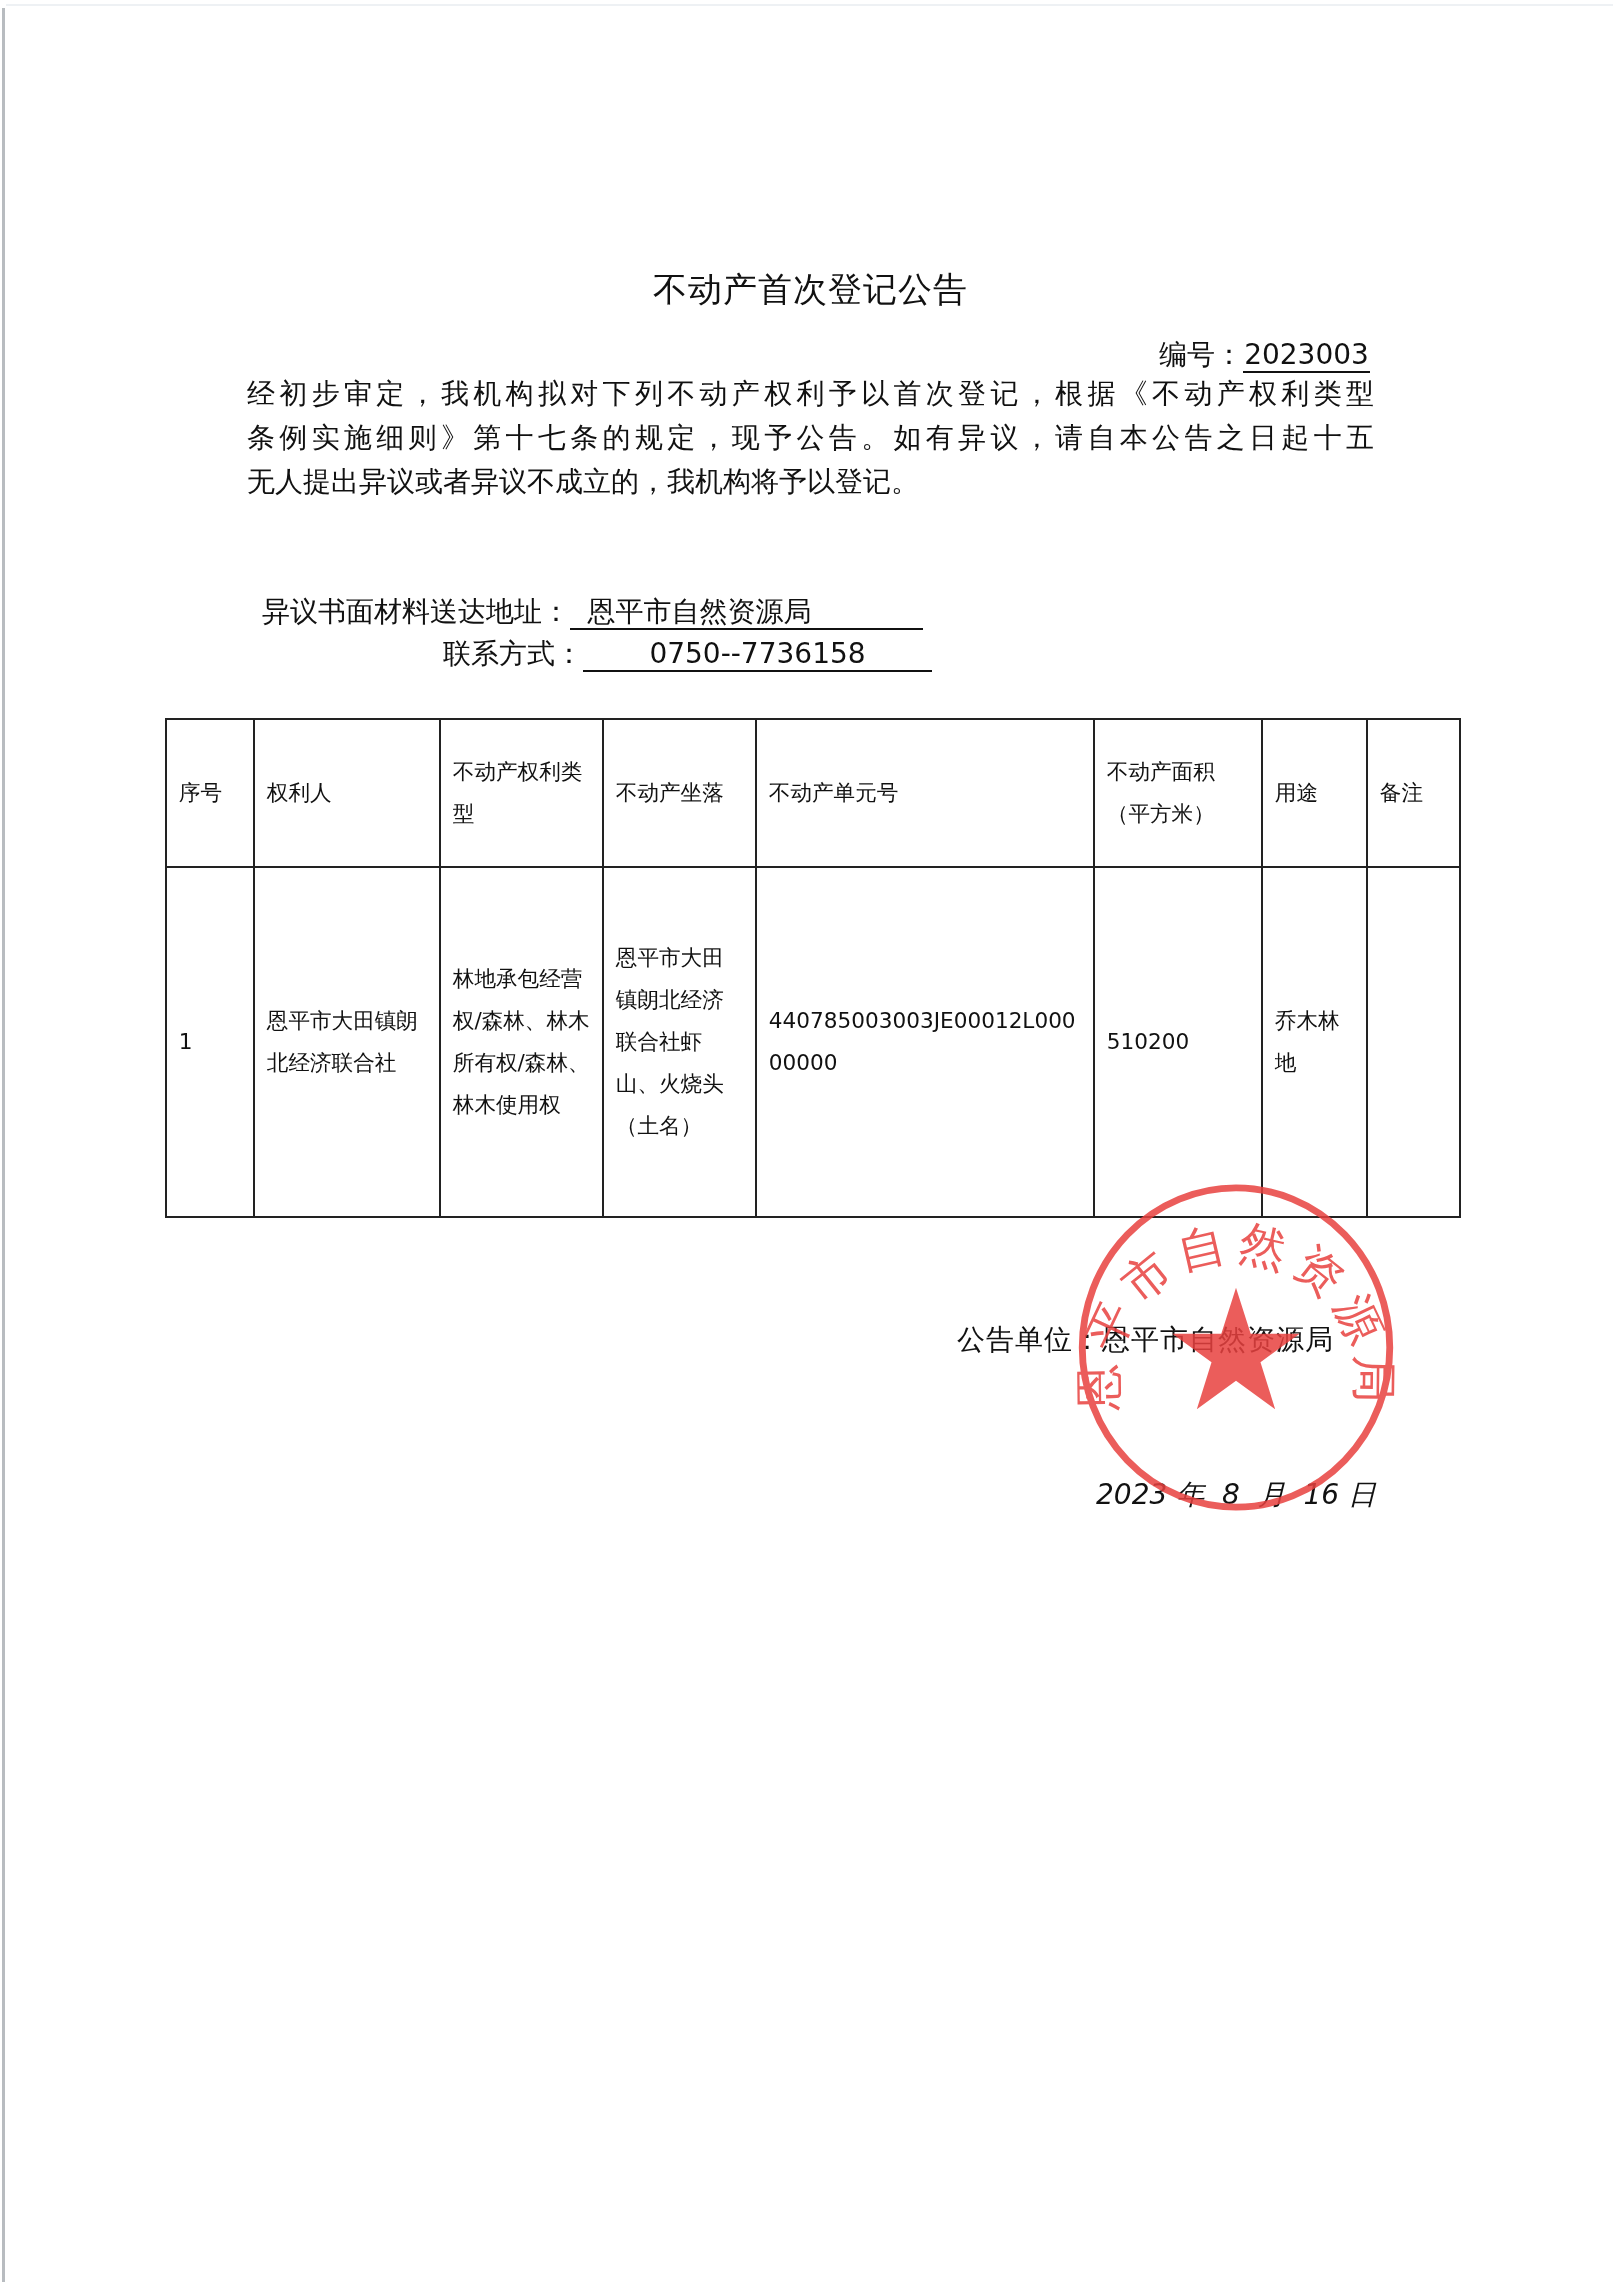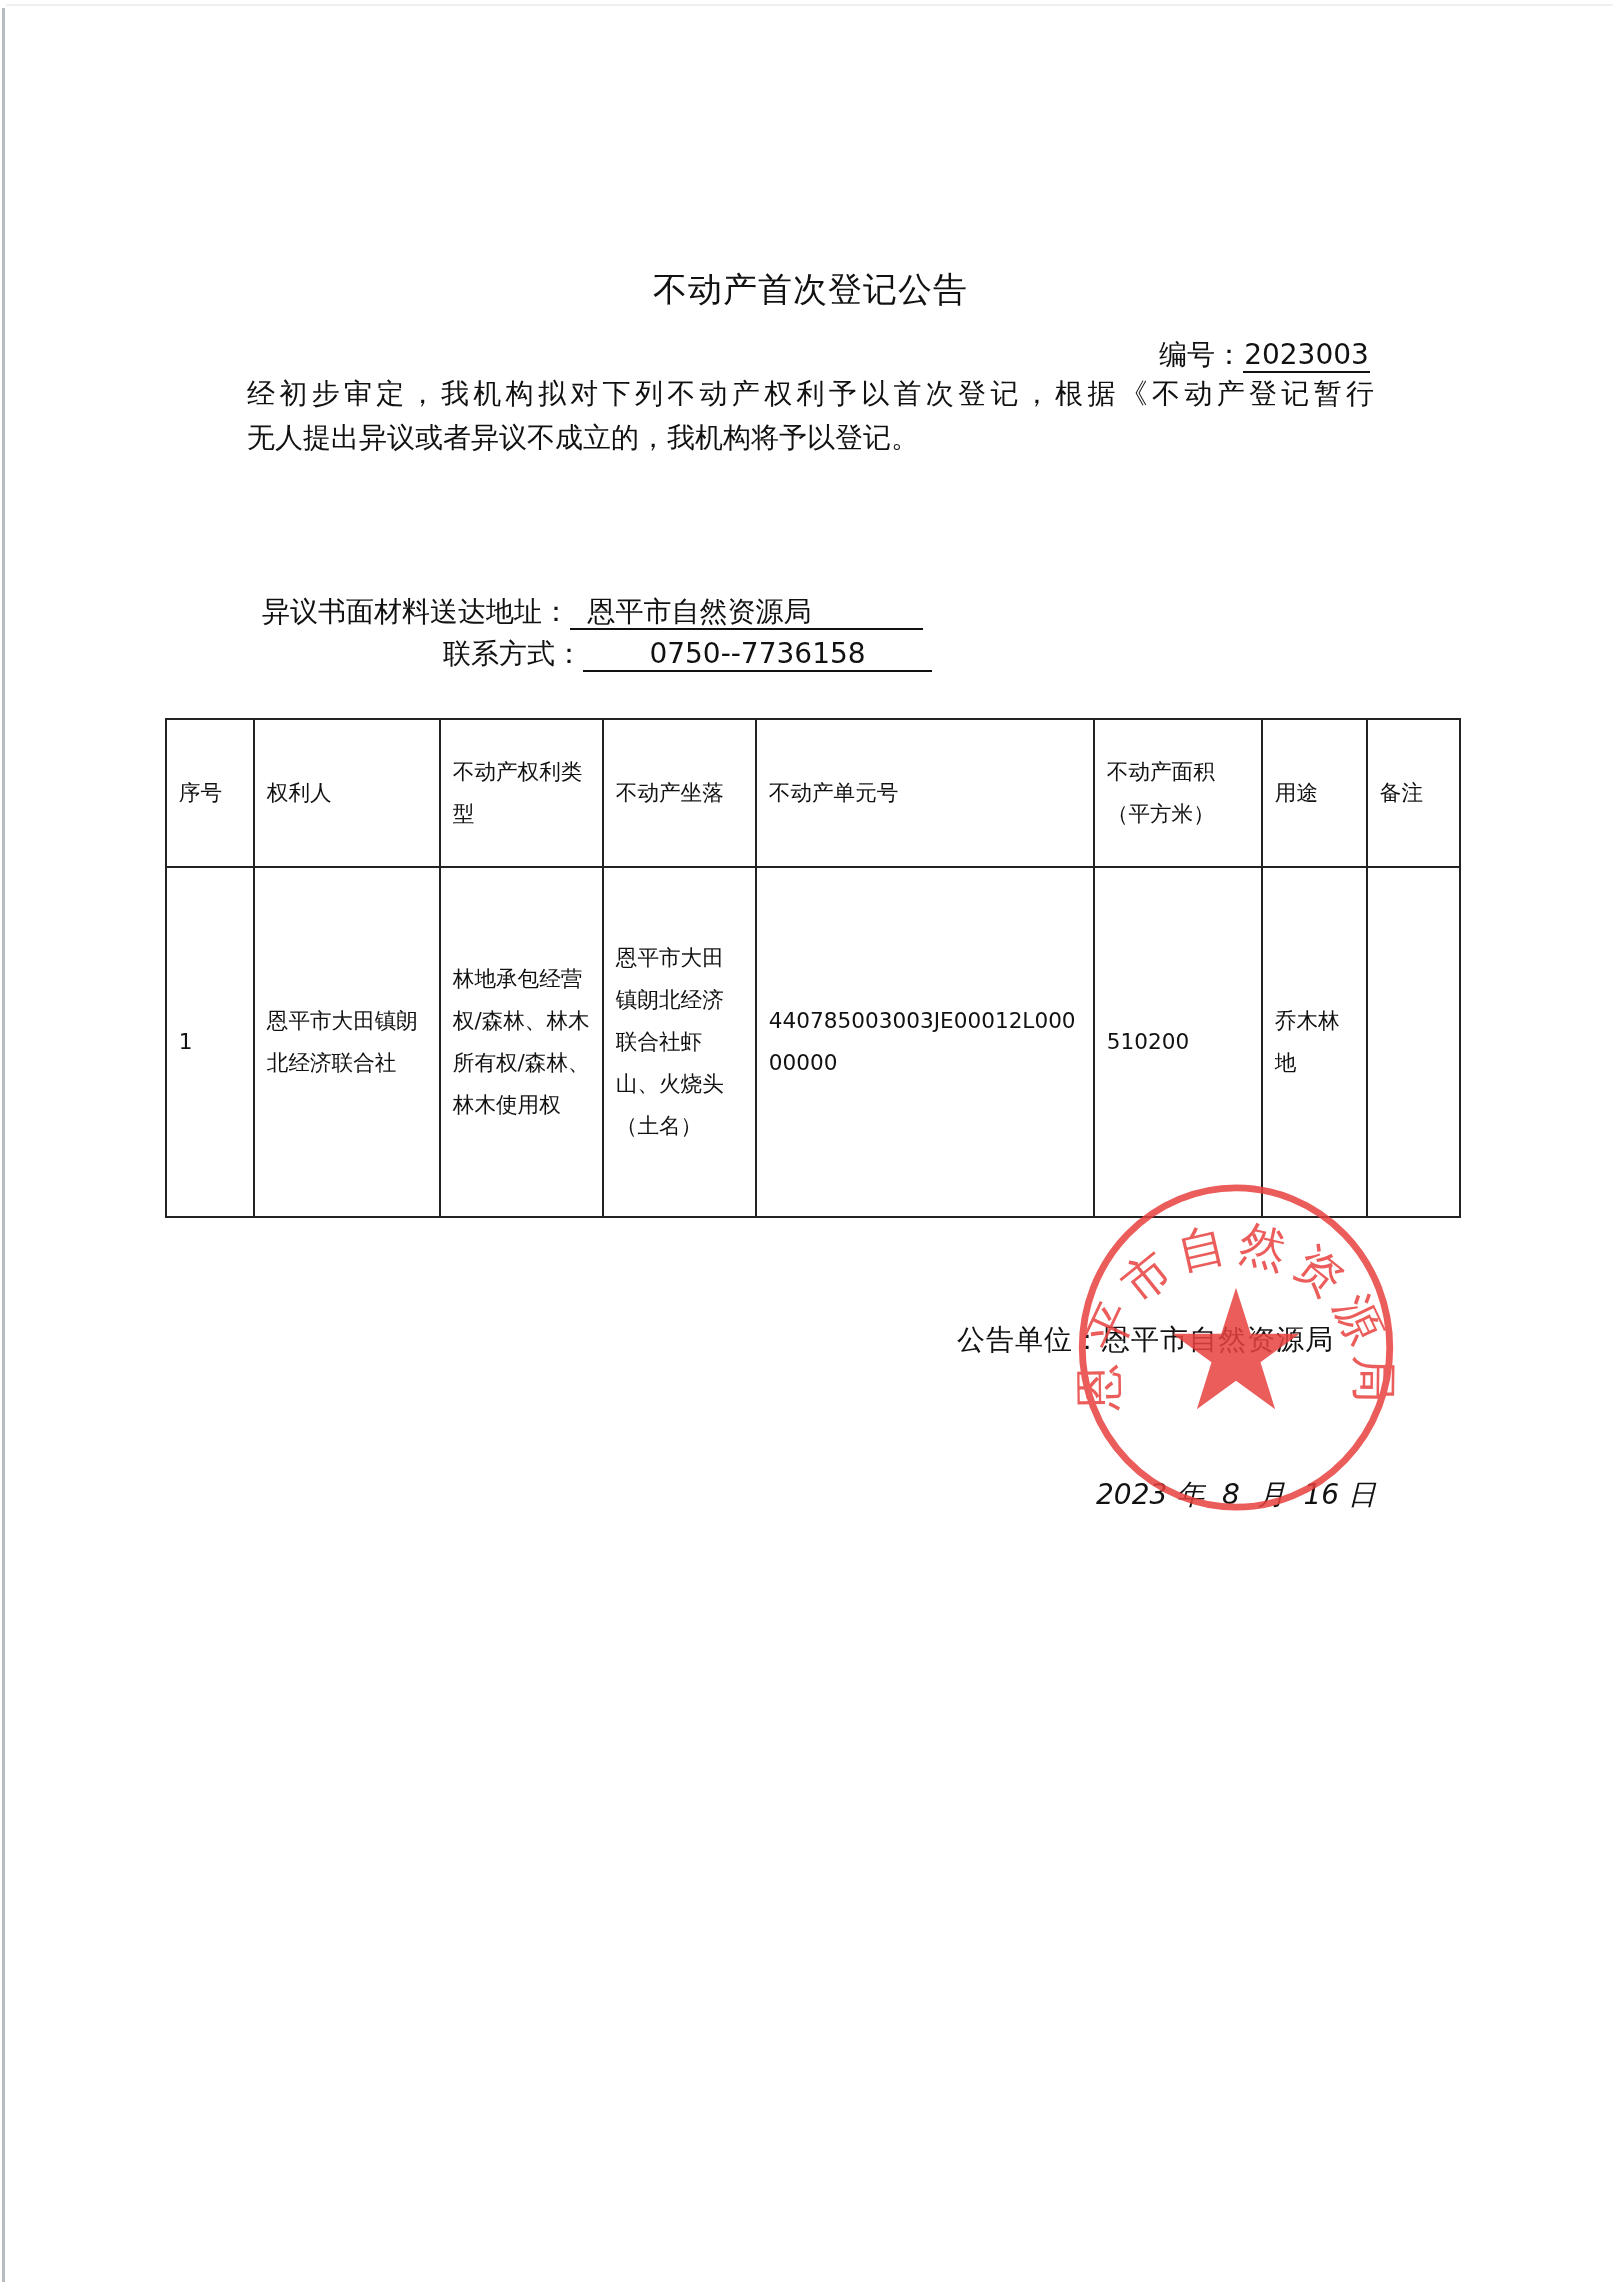--- a/index.html
+++ b/index.html
@@ -43,21 +43,22 @@
 <div class="scan-edge-left"></div>
 <div class="scan-edge-top"></div>
 
 <div class="abs title">不动产首次登记公告</div>
 
 <div class="abs doc-number">
   <span>编号：</span><span class="ul num-val">2023003</span>
 </div>
 
 <div class="abs para">
-  <span class="para-line">经初步审定，我机构拟对下列不动产权利予以首次登记，根据《不动产登记暂行</span>
+  <span class="para-line">经初步审定，我机构拟对下列不动产权利予以首次登记，根据《不动产权利类型</span>
+  <span class="para-line">条例实施细则》第十七条的规定，现予公告。如有异议，请自本公告之日起十五</span>
   <span class="para-line last">无人提出异议或者异议不成立的，我机构将予以登记。</span>
 </div>
 
 <div class="abs addr-row">
   <span>异议书面材料送达地址：</span><span class="ul addr-val">恩平市自然资源局</span>
 </div>
 
 <div class="abs contact-row">
   <span>联系方式：</span><span class="ul contact-val">0750--7736158</span>
 </div>

